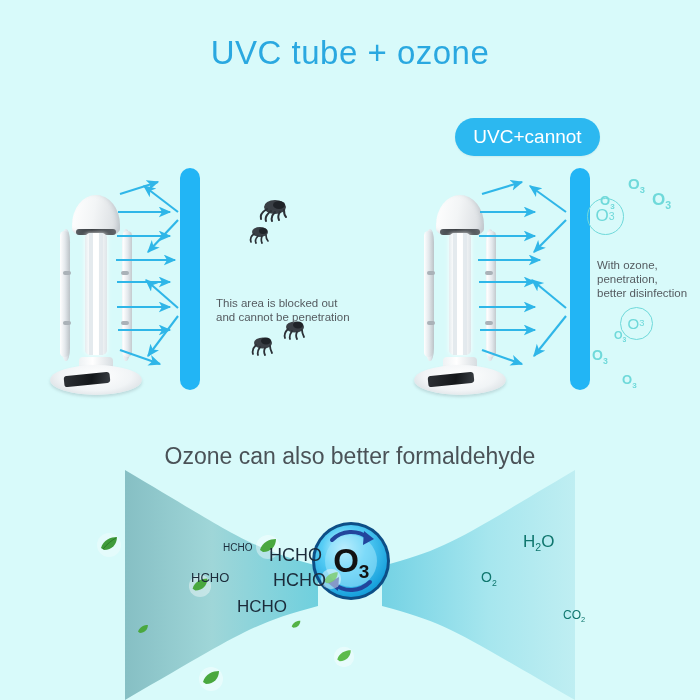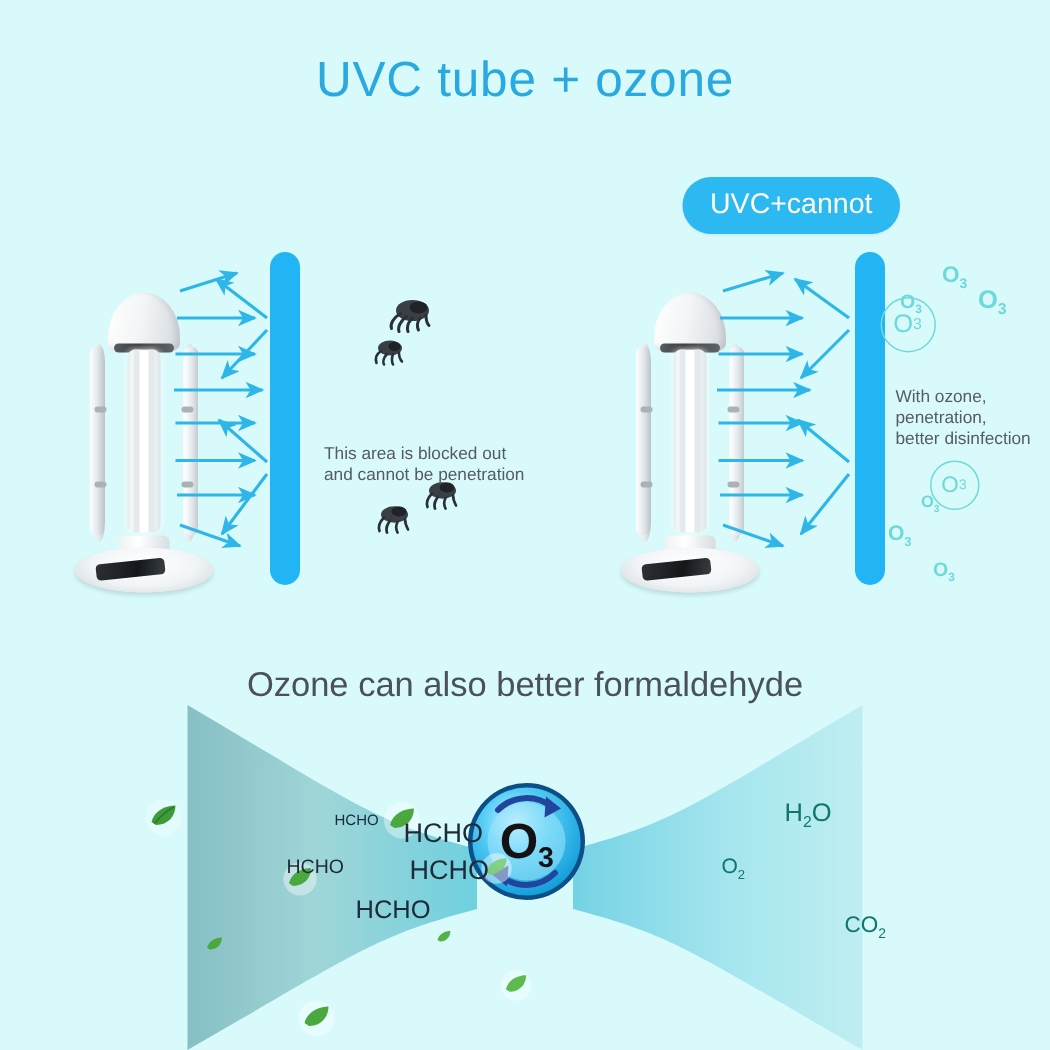--- a/index.html
+++ b/index.html
@@ -417,16 +417,16 @@
   </div>
 
   <div id="chem-layer">
       <div class="chem" style="left: 178px; top: 543px; font-size: 10px;">HCHO</div>
       <div class="chem" style="left: 224px; top: 546px; font-size: 18px;">HCHO</div>
       <div class="chem" style="left: 146px; top: 571px; font-size: 13px;">HCHO</div>
       <div class="chem" style="left: 228px; top: 571px; font-size: 18px;">HCHO</div>
       <div class="chem" style="left: 192px; top: 598px; font-size: 17px;">HCHO</div>
       <div class="chem right" style="left: 478px; top: 533px; font-size: 17px;">H<sub>2</sub>O</div>
       <div class="chem right" style="left: 436px; top: 570px; font-size: 14px;">O<sub>2</sub></div>
-      <div class="chem right" style="left: 518px; top: 609px; font-size: 15px;">CO<sub>2</sub></div>
+      <div class="chem right" style="left: 518px; top: 609px; font-size: 12px;">CO<sub>2</sub></div>
     </div>
 
 </div>
 
 </body></html>

